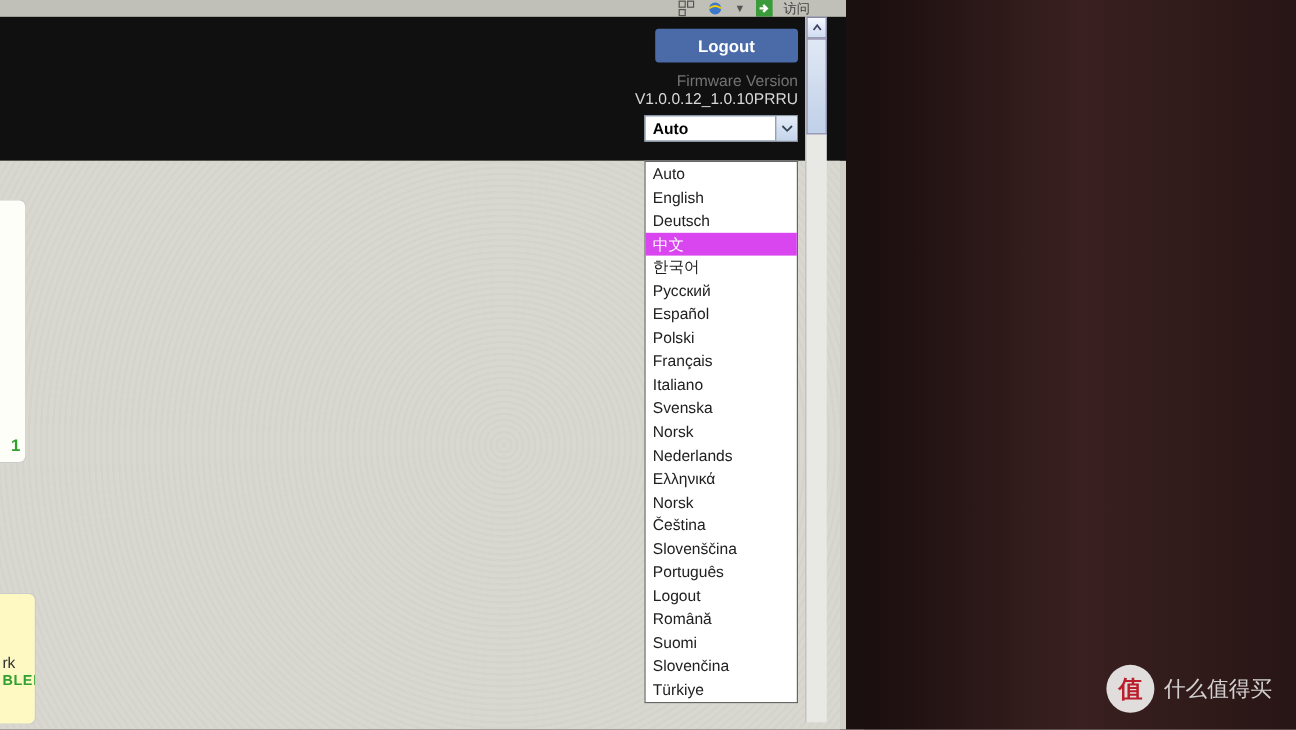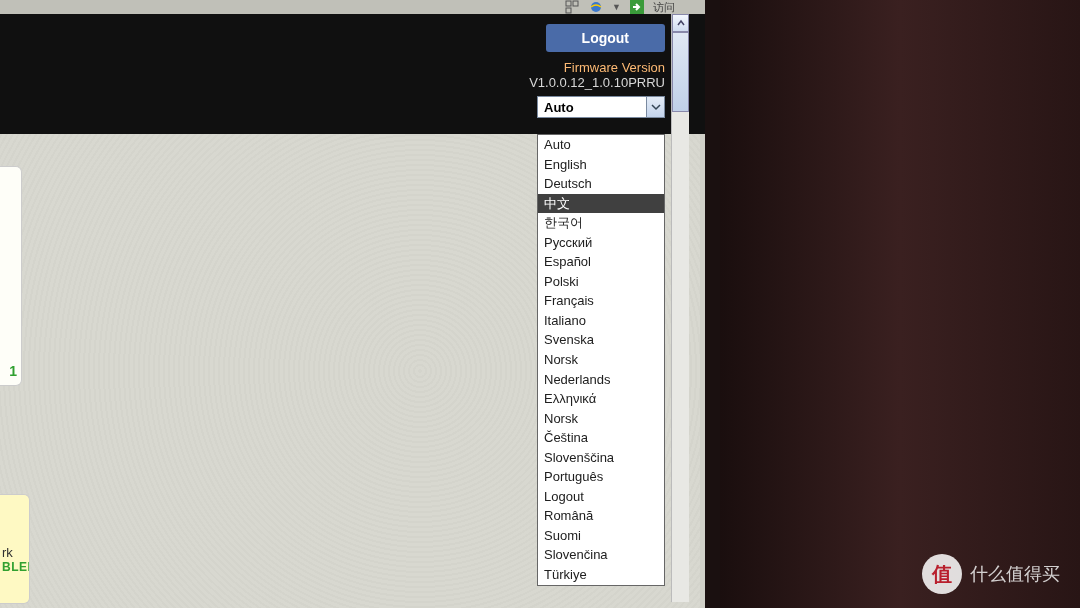--- a/index.html
+++ b/index.html
@@ -53,21 +53,21 @@
       color: #fff;
       border: none;
       border-radius: 3px;
       padding: 6px 36px;
       font-size: 14px;
       font-weight: bold;
       cursor: pointer;
       margin-bottom: 8px;
     }
     .fw-label {
-      color: #fdba74;
+      color: #737373;
       font-size: 13px;
     }
     .fw-version {
       color: #d8d8d8;
       font-size: 13px;
       margin-bottom: 6px;
     }
     .lang-select {
       position: relative;
       width: 128px;
@@ -103,21 +103,21 @@
       z-index: 10;
     }
     .lang-option {
       padding: 1px 6px;
       font-size: 13px;
       color: #202020;
       cursor: pointer;
       line-height: 1.35;
     }
     .lang-option.selected {
-      background: #404040;
+      background: #d946ef;
       color: #fff;
     }
     .content-area {
       position: absolute;
       top: 134px;
       left: 0;
       width: 700px;
       height: 474px;
       background: #d8d8d0;
       overflow: hidden;

